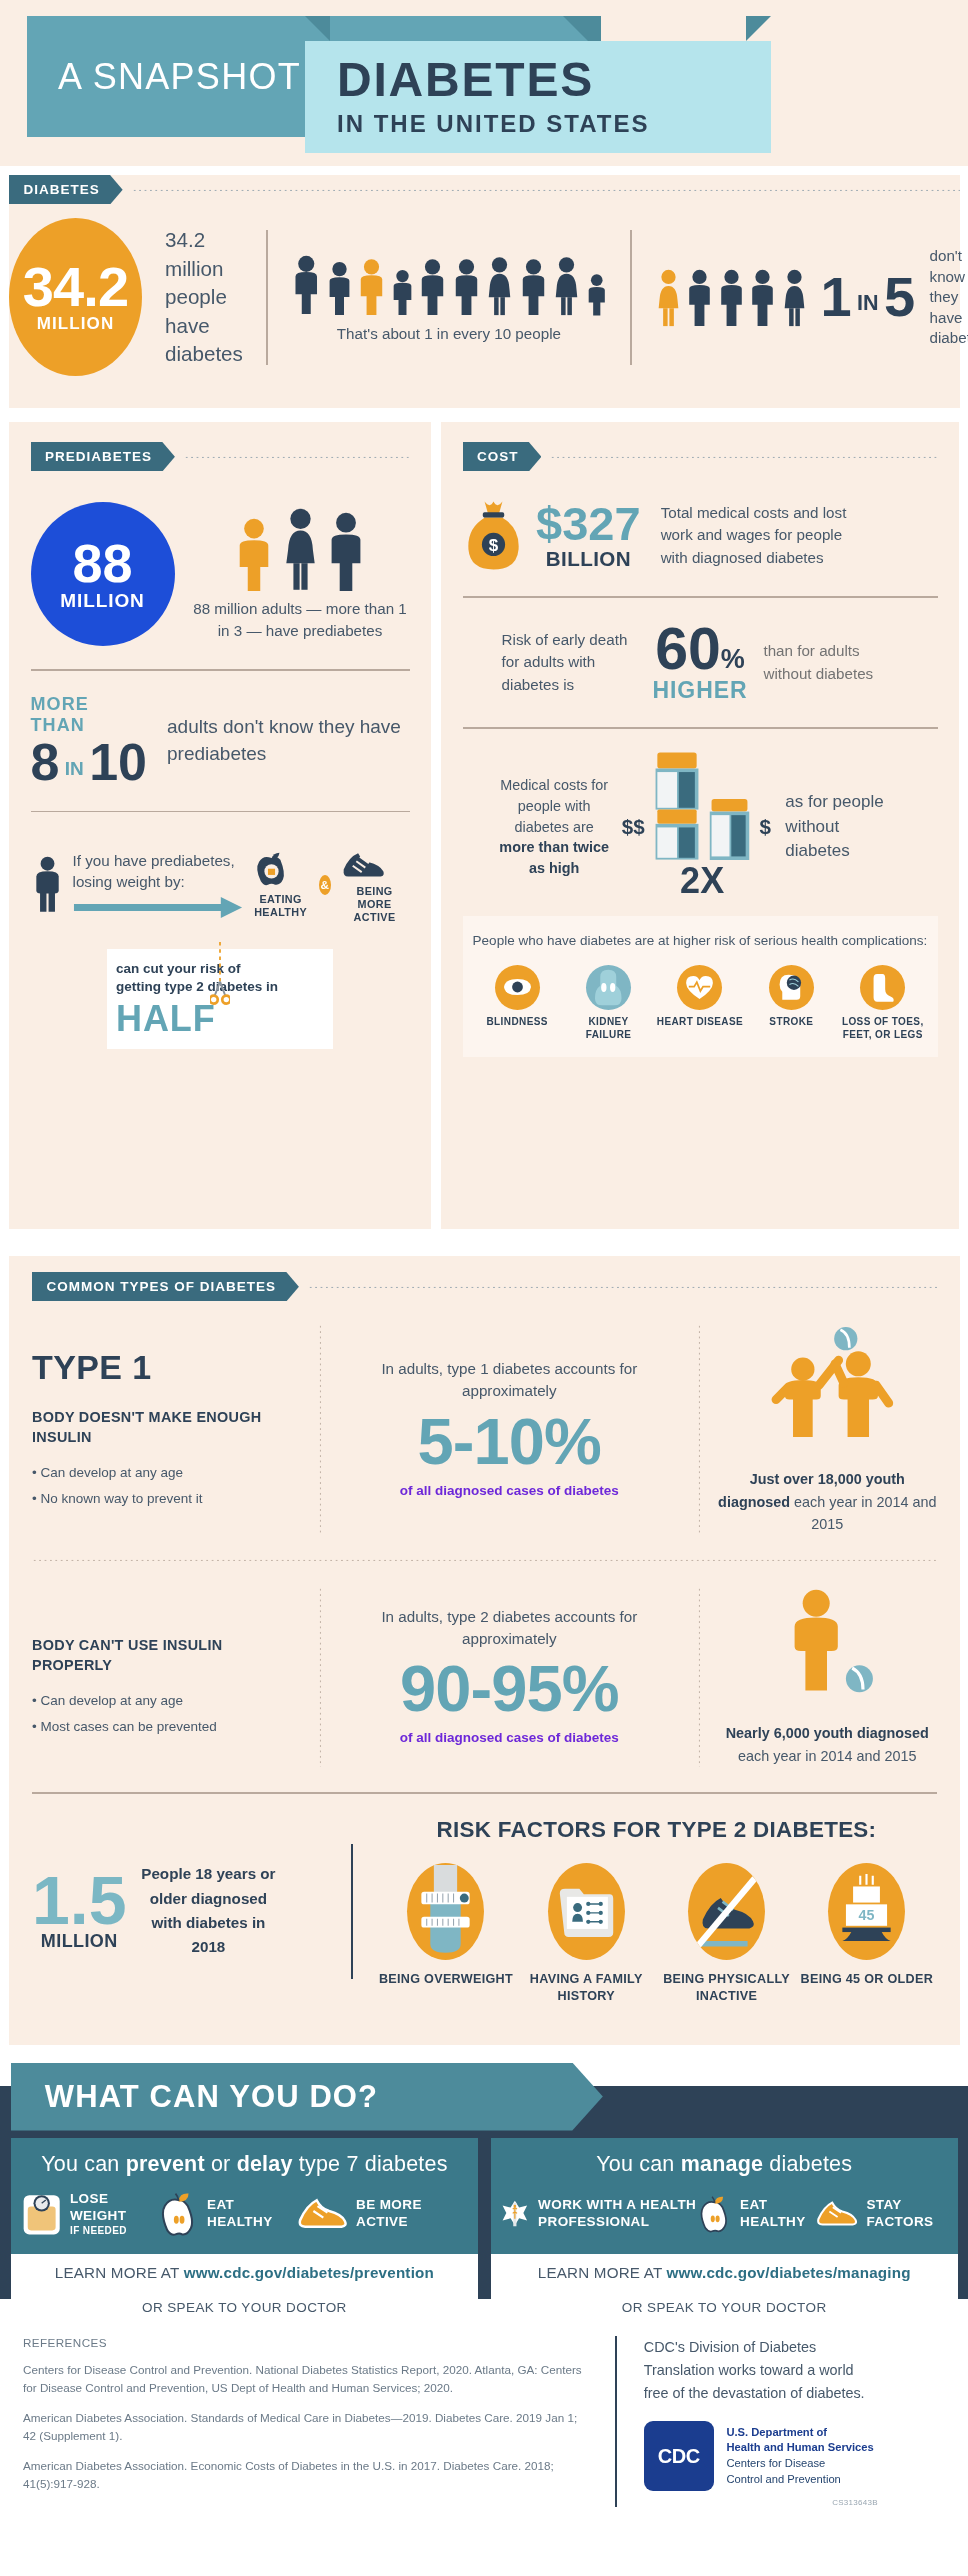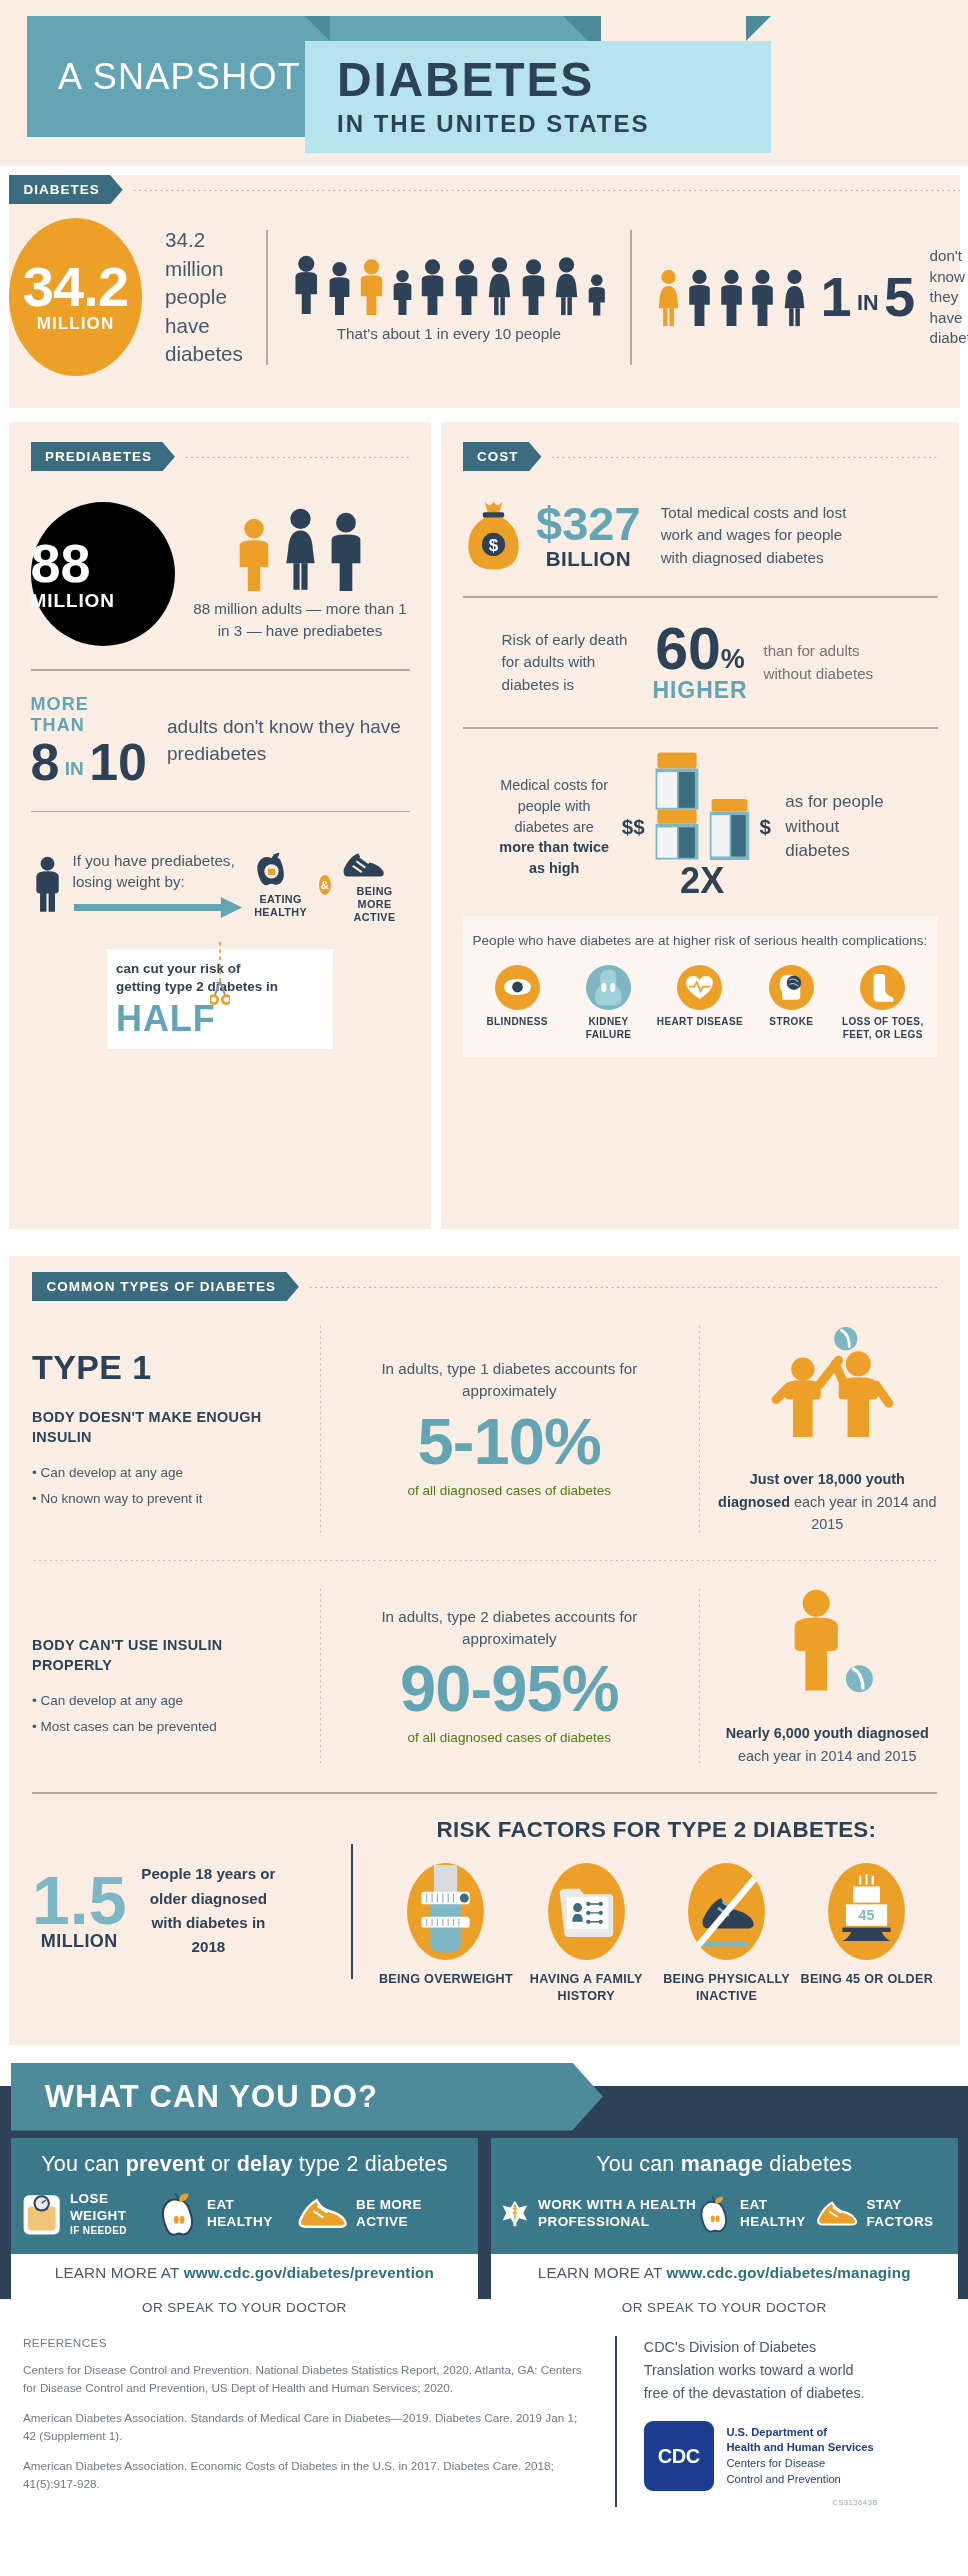--- a/index.html
+++ b/index.html
@@ -74,22 +74,22 @@
   .oif-num { font-size:56px; font-weight:bold; color:#2e4257; line-height:1; }
   .oif-in  { font-size:21.5px; font-weight:bold; color:#2e4257; margin:0 5.4px; align-self:flex-end; padding-bottom:9px;}
   .oif-txt { font-size:15.2px; line-height:1.35; color:#46586a; margin-left:14.4px; }
 
   
   #sec-pre  { position:absolute; left:9px; top:422px; width:422px; height:807px; padding:20px 21.5px; }
   #sec-cost { position:absolute; left:441px; top:422px; width:518px; height:807px; padding:20px 21.5px; }
   .hr { height:1.8px; background:#b9a99d; margin:23px 0; }
 
   .pre-top { display:flex; align-items:center; margin-top:30.5px; }
-  .circle88 { width:144px; height:144px; border-radius:50%; background:#000000;
-    display:flex; flex-direction:column; justify-content:center; color:#fff; flex:none;}
+  .circle88 { width:144px; height:144px; border-radius:50%; background:#1d4ed8;
+    display:flex; flex-direction:column; align-items:center; justify-content:center; color:#fff; flex:none;}
   .circle88 .num { font-size:54px; font-weight:bold; line-height:1; }
   .circle88 .unit{ font-size:19px; font-weight:bold; letter-spacing:0.9px; }
   .pre-fig { margin-left:16px; text-align:center; }
   .pre-cap { font-size:15.2px; line-height:1.45; color:#46586a; margin-top:5.4px; }
 
   .eight-ten { display:flex; align-items:center; }
   .et-left { text-align:left; }
   .et-more { font-size:18px; font-weight:bold; letter-spacing:1.1px; color:#63a5b5; }
   .et-nums { display:flex; align-items:flex-end; }
   .et-nums .n { font-size:52px; font-weight:bold; color:#2e4257; line-height:1;}
@@ -140,21 +140,21 @@
   .tr-col1 { width:269px; }
   .tr-title { font-size:34px; font-weight:bold; color:#2e4257; letter-spacing:0.4px;}
   .tr-sub { font-size:14.4px; font-weight:bold; color:#2e4257; margin-top:20px; line-height:1.4; letter-spacing:0.3px;}
   .tr-bullets { margin-top:12.6px; font-size:13.5px; color:#46586a; line-height:1.9;}
   .dotrule-v { width:1.8px; align-self:stretch; margin:0 18px; flex:none;
     background-image:radial-gradient(circle, #b9a99d 0.8px, transparent 0.9px);
     background-size:2.7px 5.4px; background-repeat:repeat-y;}
   .tr-col2 { width:341px; text-align:center; }
   .tr-intro { font-size:15.2px; line-height:1.45; color:#46586a;}
   .tr-pct { font-size:65px; font-weight:bold; color:#63a5b5; line-height:1.05; margin:5.4px 0 3.6px; letter-spacing:-0.9px;}
-  .tr-foot { font-size:13.5px; font-weight:normal; color:#4d7c0f; line-height:1.6;}
+  .tr-foot { font-size:13.5px; font-weight:bold; color:#6d28d9; line-height:1.6;}
   .tr-col3 { flex:1; text-align:center; }
   .tr-youth { font-size:14.4px; line-height:1.55; color:#46586a; margin-top:9px;}
   .tr-youth b { color:#2e4257; }
   .dotrule-h { height:1.8px; margin:3.6px 0;
     background-image:radial-gradient(circle, #b9a99d 0.8px, transparent 0.9px);
     background-size:5.4px 2.7px; background-repeat:repeat-x;}
   .solidrule { height:1.8px; background:#b9a99d; margin:5.4px 0 0;}
 
   
   .risk-wrap { display:flex; align-items:center; padding-top:23px;}
@@ -685,21 +685,21 @@
 </div>
 
 <div id="sec-wcyd">
   <div class="wcyd-bar-bg"></div>
   <div class="wcyd-tab">WHAT CAN YOU DO?</div>
   <div class="wcyd-cols">
 
     <div class="wcyd-col">
       <div class="wcyd-panel">
         <div class="wcyd-head">
-          <span>You can </span><b>prevent</b><span> or </span><b>delay</b><span> type 2 diabetes</span>
+          <span>You can </span><b>prevent</b><span> or </span><b>delay</b><span> type 7 diabetes</span>
         </div>
         <div class="wcyd-icons">
           <div class="wi">
             <svg width="43" height="48" viewBox="0 0 48 54">
               <rect x="2" y="4" width="44" height="48" rx="7" fill="#fff"></rect>
               <rect x="7" y="18" width="34" height="29" rx="4" fill="#f0c479"></rect>
               <circle cx="24" cy="14" r="10" fill="#2e4257"></circle>
                 <circle cx="24" cy="14" r="7.5" fill="#e8eaec"></circle>
               <path d="M24 14 l5-4" stroke="#2e4257" stroke-width="1.6"></path>
             </svg>

